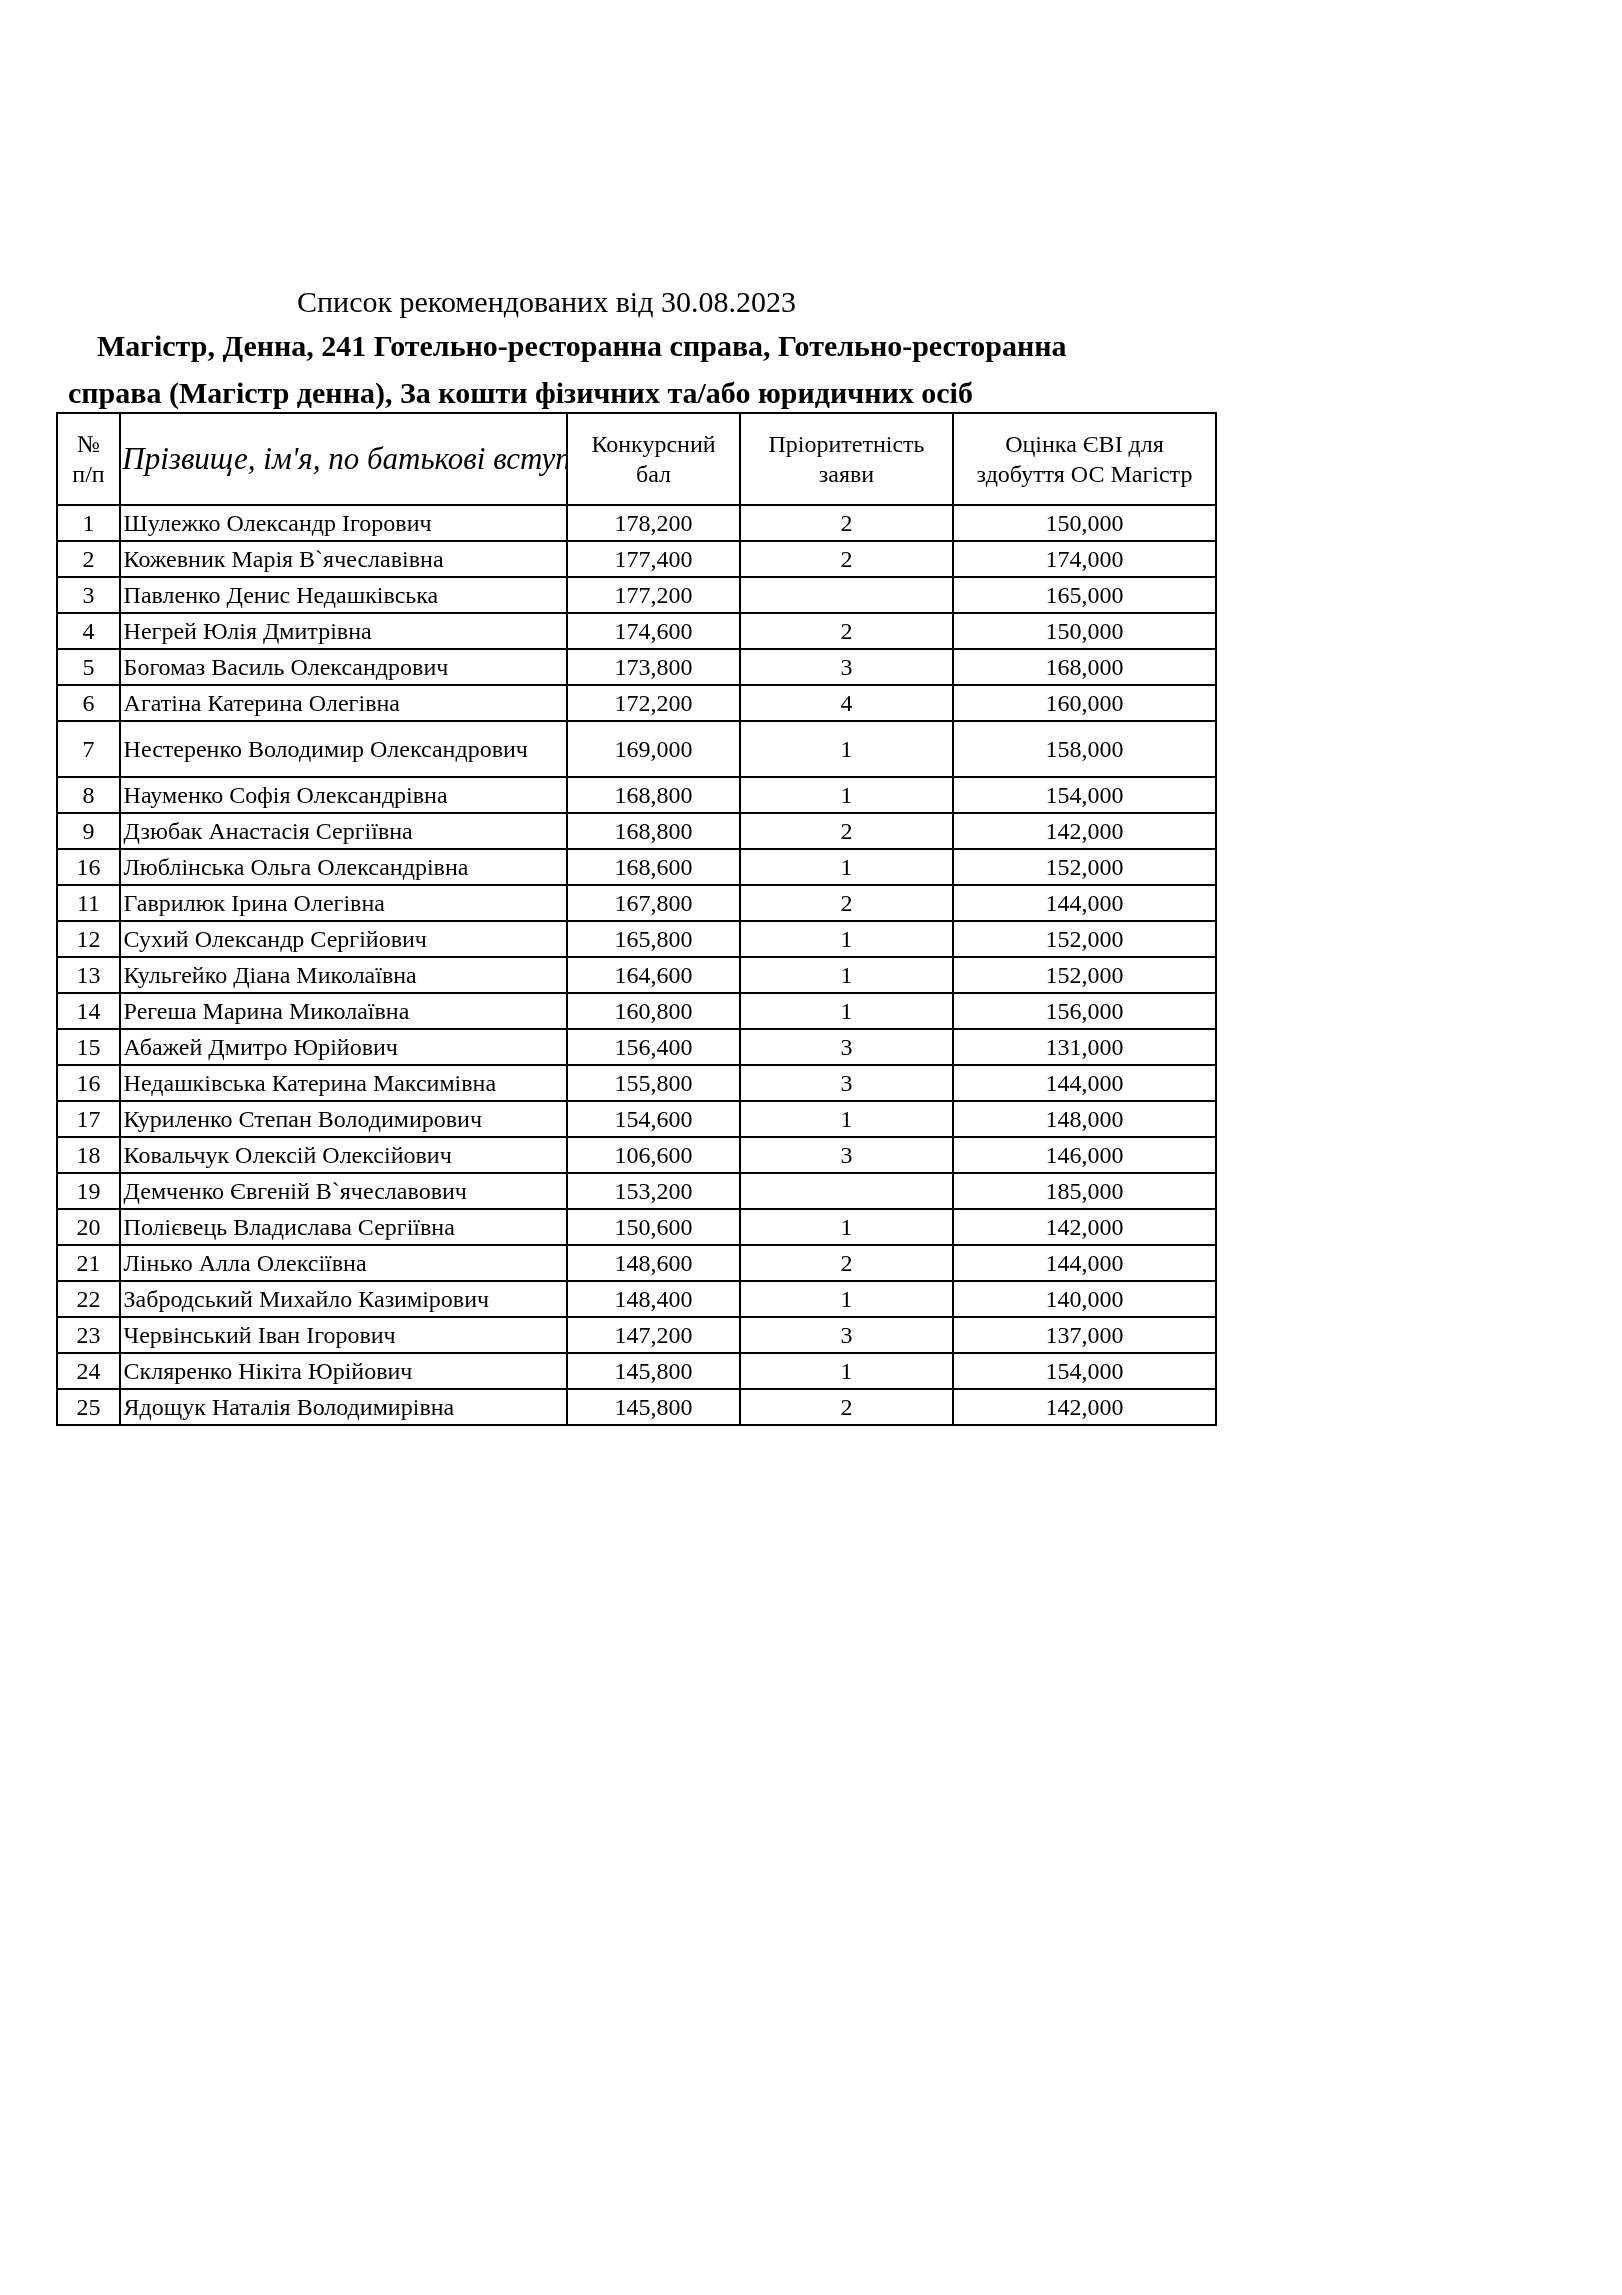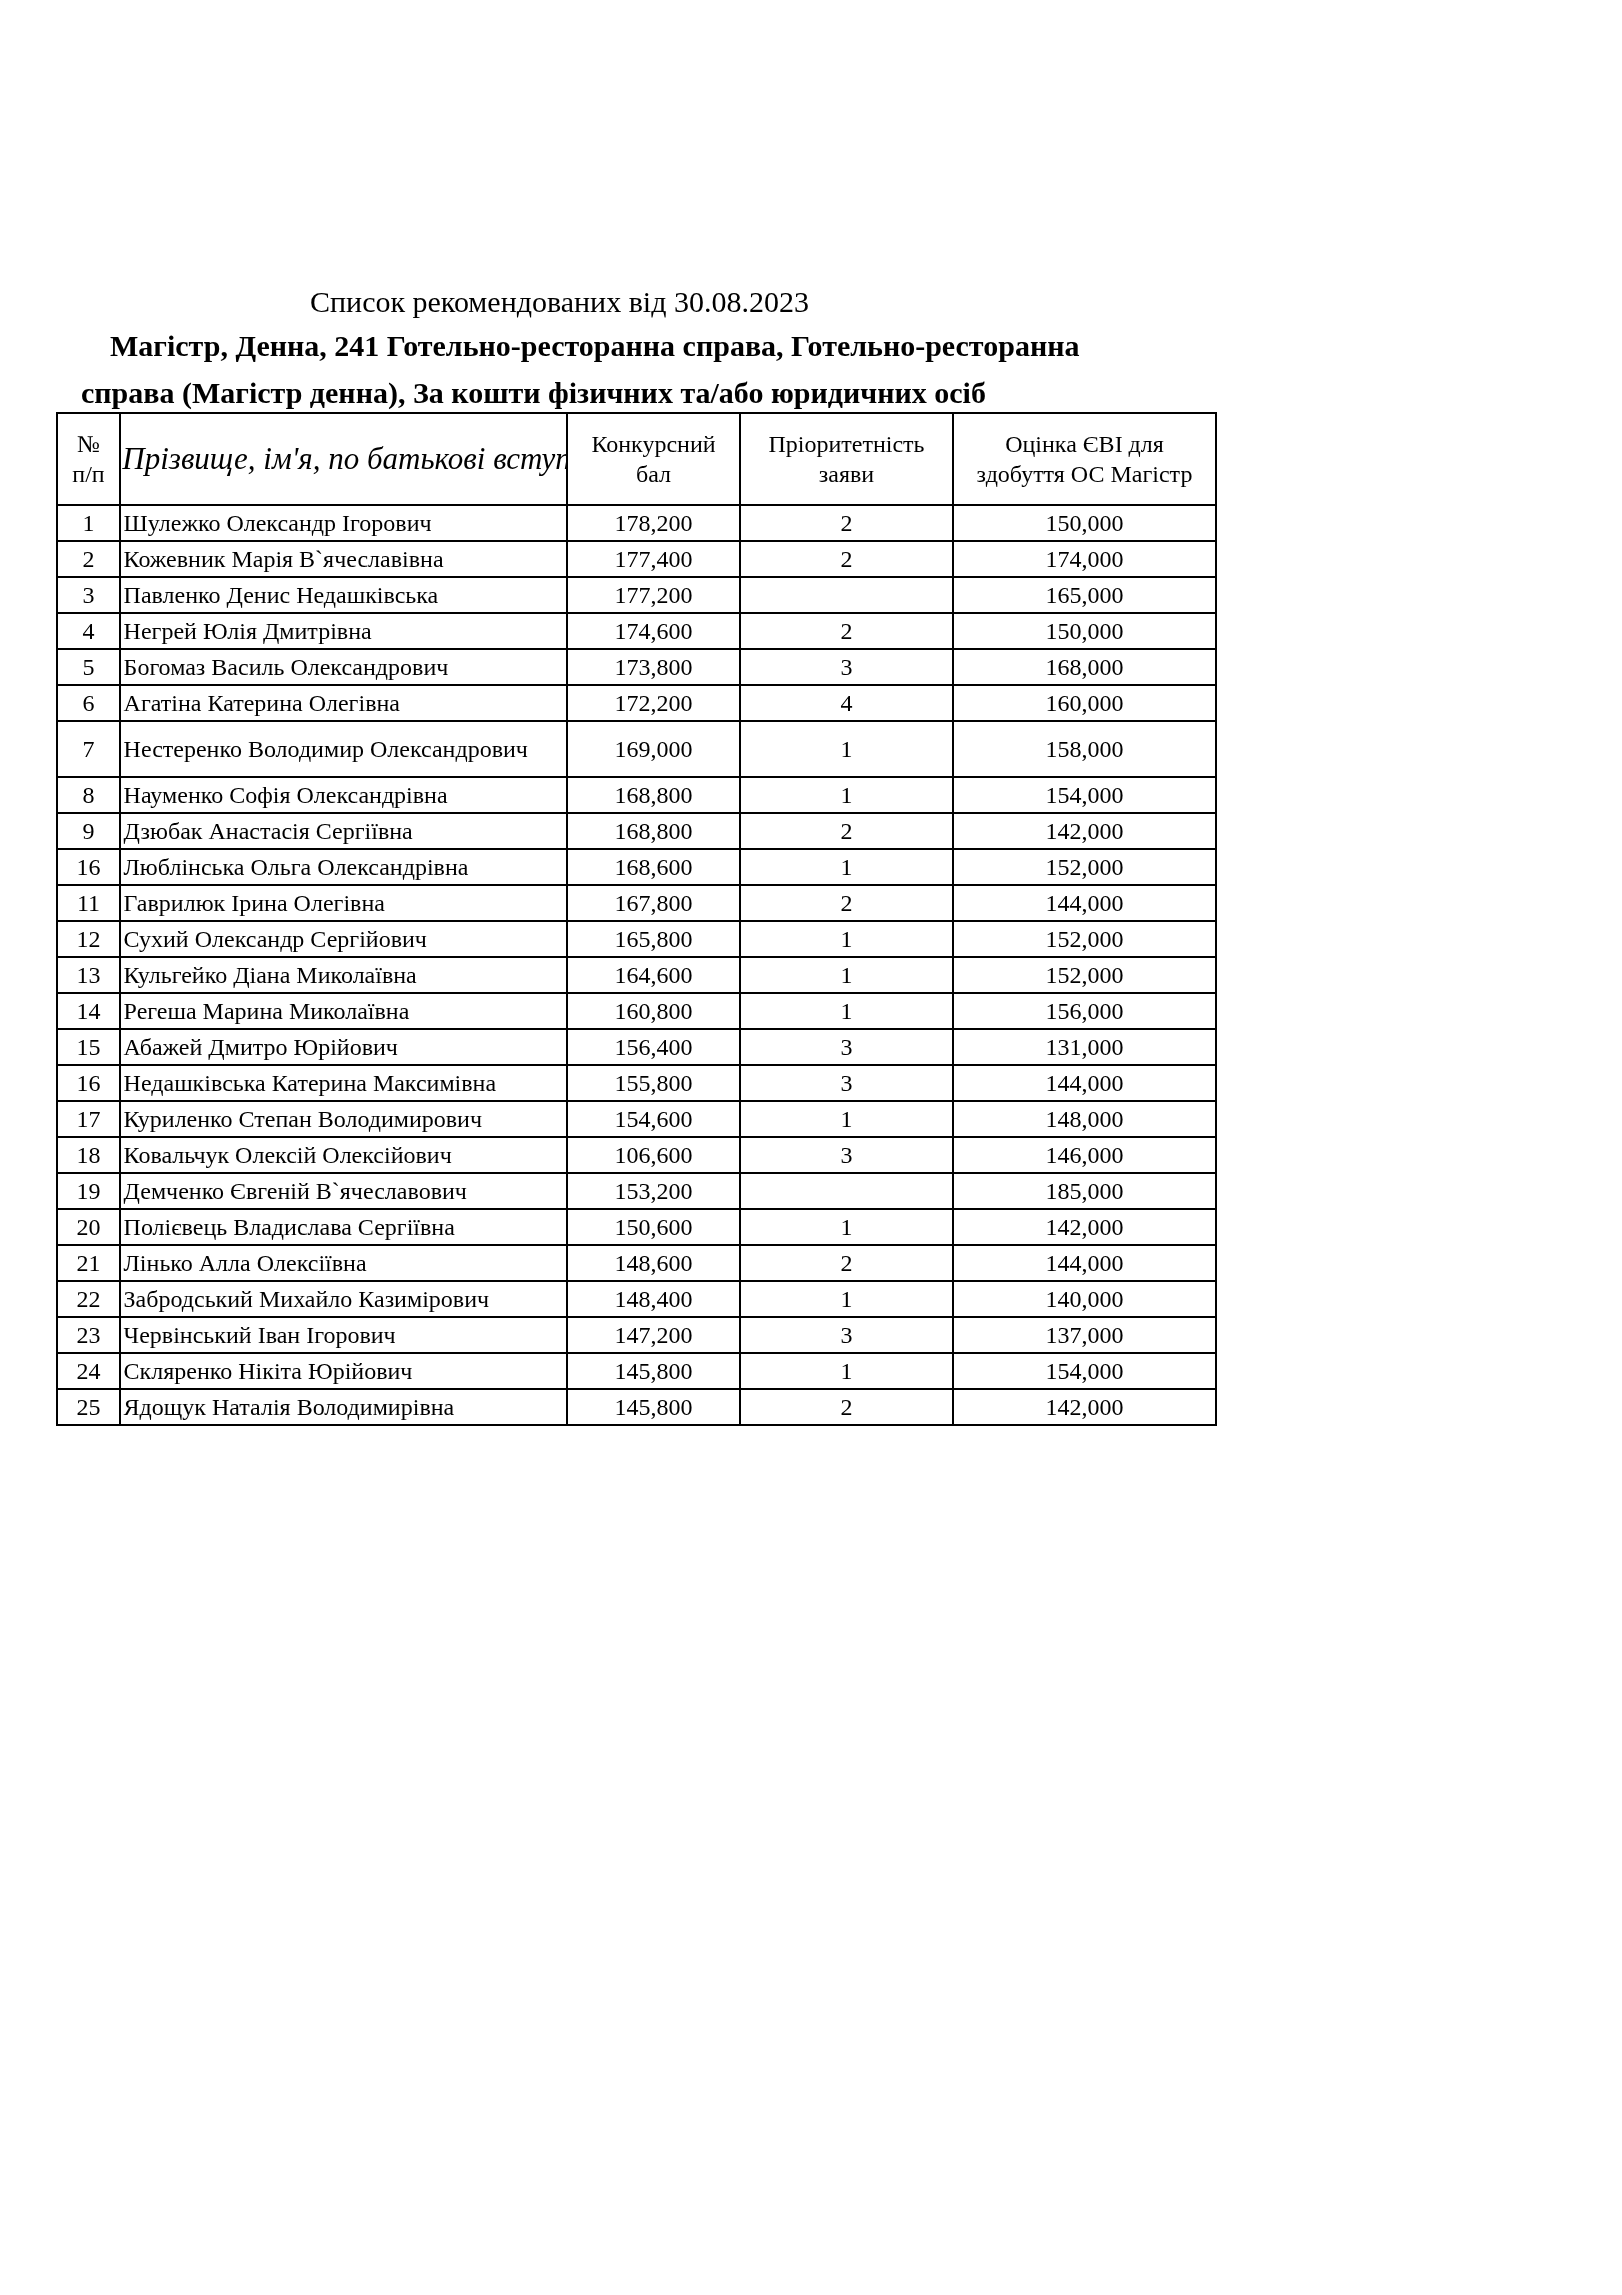--- a/index.html
+++ b/index.html
@@ -10,21 +10,21 @@
   body {
     width: 1623px;
     height: 2295px;
     position: relative;
     overflow: hidden;
     font-family: "Liberation Serif", "DejaVu Serif", serif;
     color: #000000;
   }
   .title-block {
     position: absolute;
-    left: 69px;
+    left: 56px;
     top: 283px;
     width: 1159px;
   }
   .title-line1 {
     font-size: 30px;
     line-height: 37px;
     text-align: center;
     padding-left: 26px;
     width: 929px;
     font-weight: normal;

